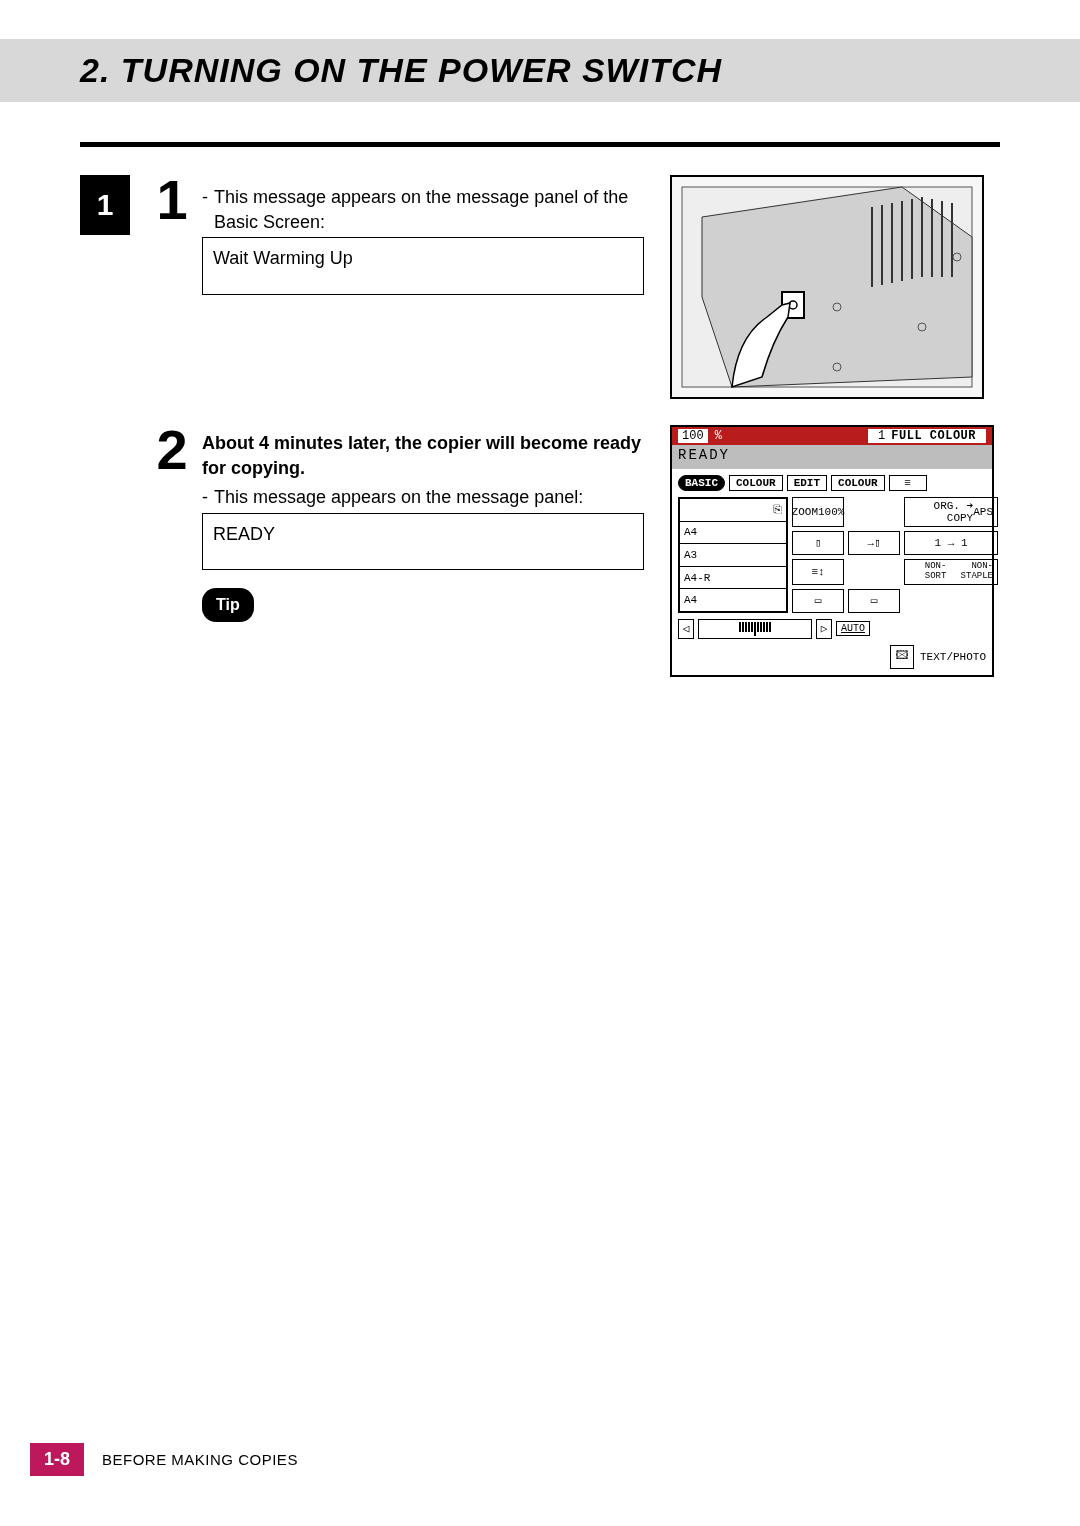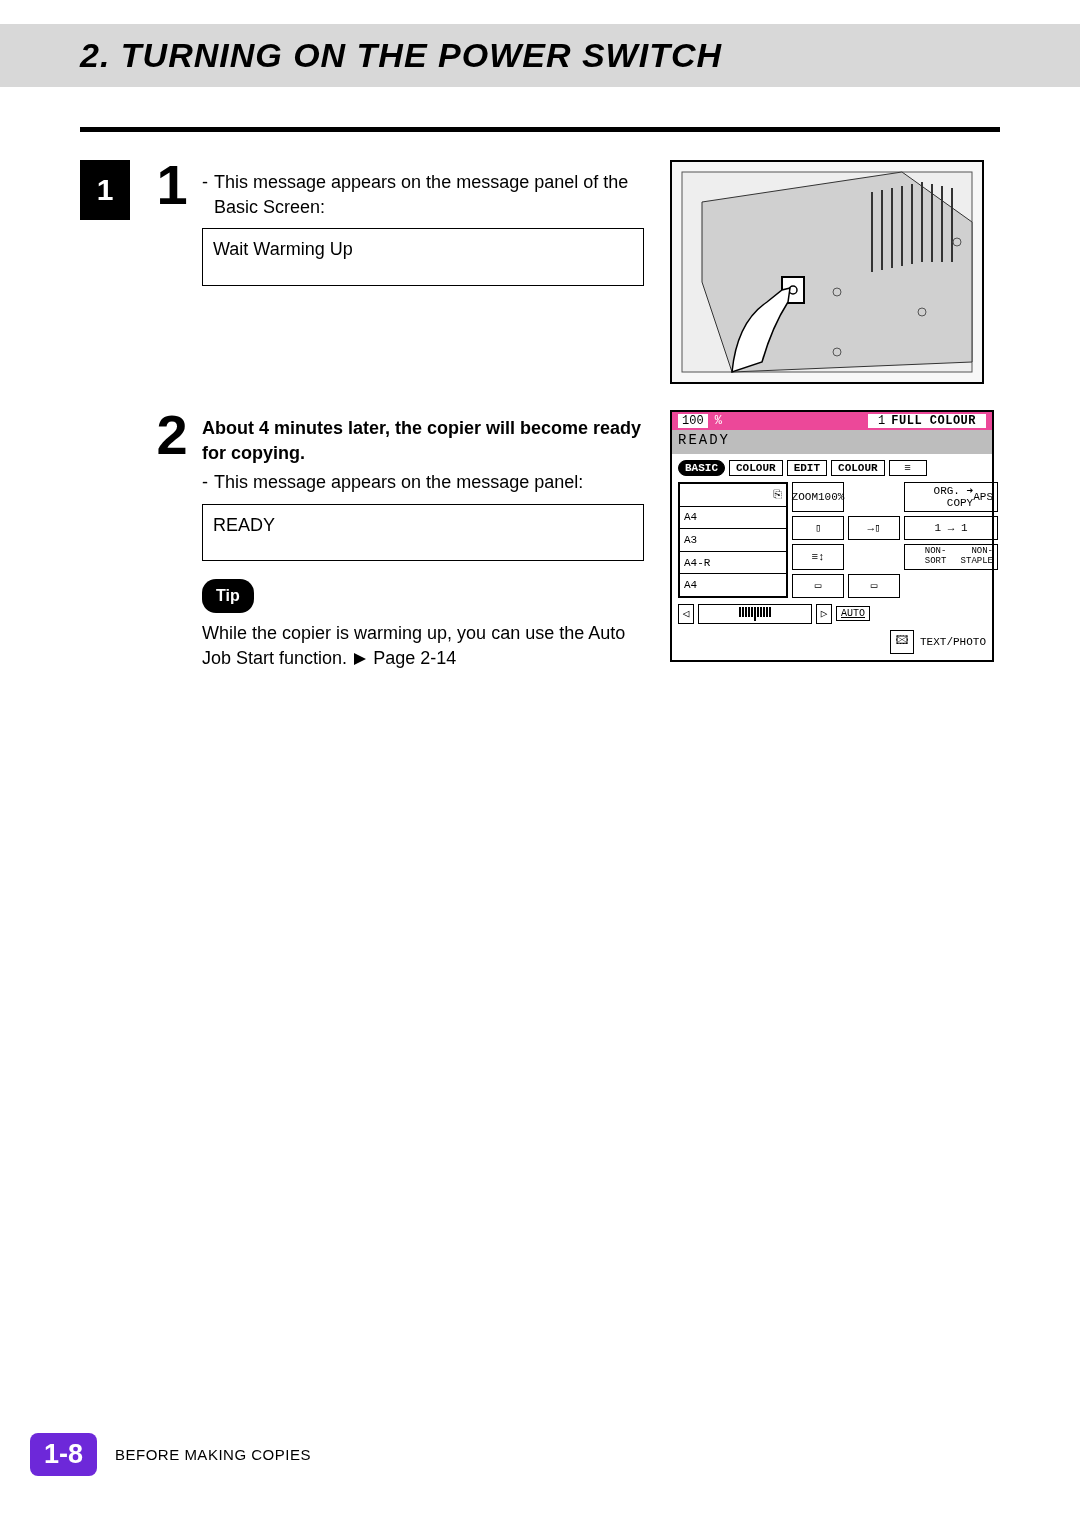--- a/index.html
+++ b/index.html
@@ -7,21 +7,21 @@
     padding: 0;
     font-family: Arial, Helvetica, sans-serif;
     background: #fff;
     width: 1080px;
     height: 1526px;
     position: relative;
     color: #000;
   }
   .header-band {
     background: #d8d8d8;
-    margin: 24px 0 0 0;
+    margin: 39px 0 0 0;
     padding: 12px 0 12px 80px;
   }
   .header-band h1 {
     font-size: 34px;
     font-weight: 900;
     letter-spacing: 1px;
     margin: 0;
     font-style: italic;
   }
   .content {
@@ -75,21 +75,21 @@
     font-weight: 700;
   }
   .bullet-row {
     display: flex;
     gap: 6px;
     margin-top: 4px;
   }
   .msg-box {
     border: 1px solid #000;
     padding: 8px 10px 22px 10px;
-    margin-top: 8px;
+    margin-top: 2px;
     font-size: 18px;
     width: 420px;
   }
   .tip-badge {
     background: #000;
     color: #fff;
     font-weight: 700;
     font-size: 16px;
     padding: 6px 14px;
     border-radius: 14px;
@@ -124,21 +124,21 @@
   }
   .fig svg { display:block; }
   
   .lcd {
     border: 2px solid #000;
     width: 320px;
     font-family: "Courier New", monospace;
     font-size: 12px;
   }
   .lcd-top {
-    background: #ec4899;
+    background: #b91c1c;
     color: #fff;
     display: flex;
     justify-content: space-between;
     padding: 2px 6px;
     font-size: 12px;
   }
   .lcd-top .pct { background:#fff; color:#000; padding:0 4px; }
   .lcd-top .count { background:#fff; color:#000; padding:0 10px; display:flex; gap:6px; align-items:center; }
   .lcd-top .fc { font-weight:700; letter-spacing:0.5px; }
   .lcd-ready {
@@ -198,23 +198,22 @@
   
   .footer {
     position: absolute;
     bottom: 50px;
     left: 30px;
     display:flex;
     align-items:center;
     gap: 18px;
   }
   .pg {
-    background:#6d28d9; color:#fff; font-weight:900; font-size:27px;
+    background:#be185d; color:#fff; font-weight:900; font-size:18px;
     padding: 6px 14px;
-    border-radius: 8px;
   }
   .foot-label { font-size: 15px; letter-spacing:0.5px; }
 </style>
 </head>
 <body>
 
 <div class="header-band">
   <h1>
     <span>2.</span>
     <span>TURNING ON THE POWER SWITCH</span>
@@ -281,25 +280,20 @@
             <div class="big-num">2</div>
             <div class="step-body">
               <div class="step-heading">About 4 minutes later, the copier will become ready for copying.</div>
               <div class="bullet-row">
                 <span>-</span>
                 <span>This message appears on the message panel:</span>
               </div>
               <div class="msg-box">READY</div>
 
               <div class="tip-badge">Tip</div>
-              <div class="tip-text">
-                <span>While the copier is warming up, you can use the Auto Job Start function.</span>
-                <span class="arrow"></span>
-                <span>Page 2-14</span>
-              </div>
             </div>
           </div>
         </div>
 
         <div class="figure-col">
           <div class="lcd">
             <div class="lcd-top">
               <span><span class="pct">100</span> <span>%</span></span>
               <span class="count">
                   <span>1</span>

